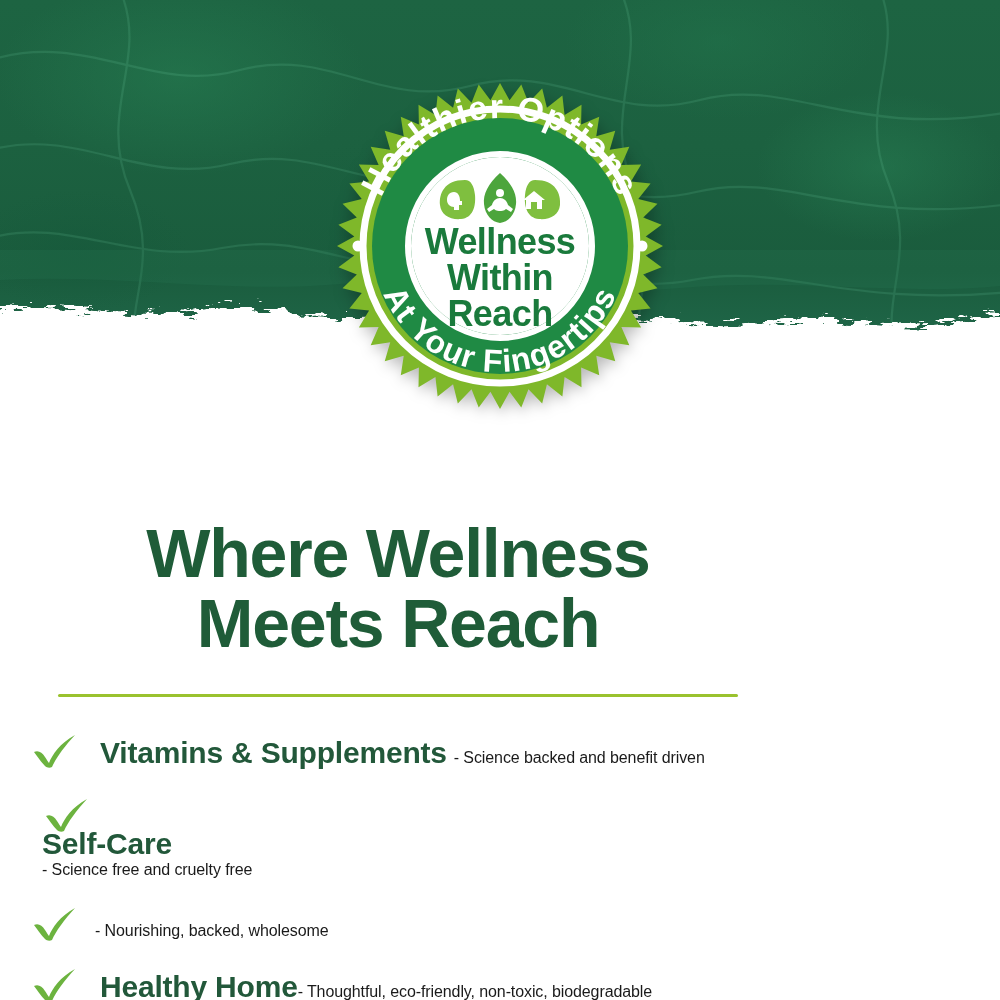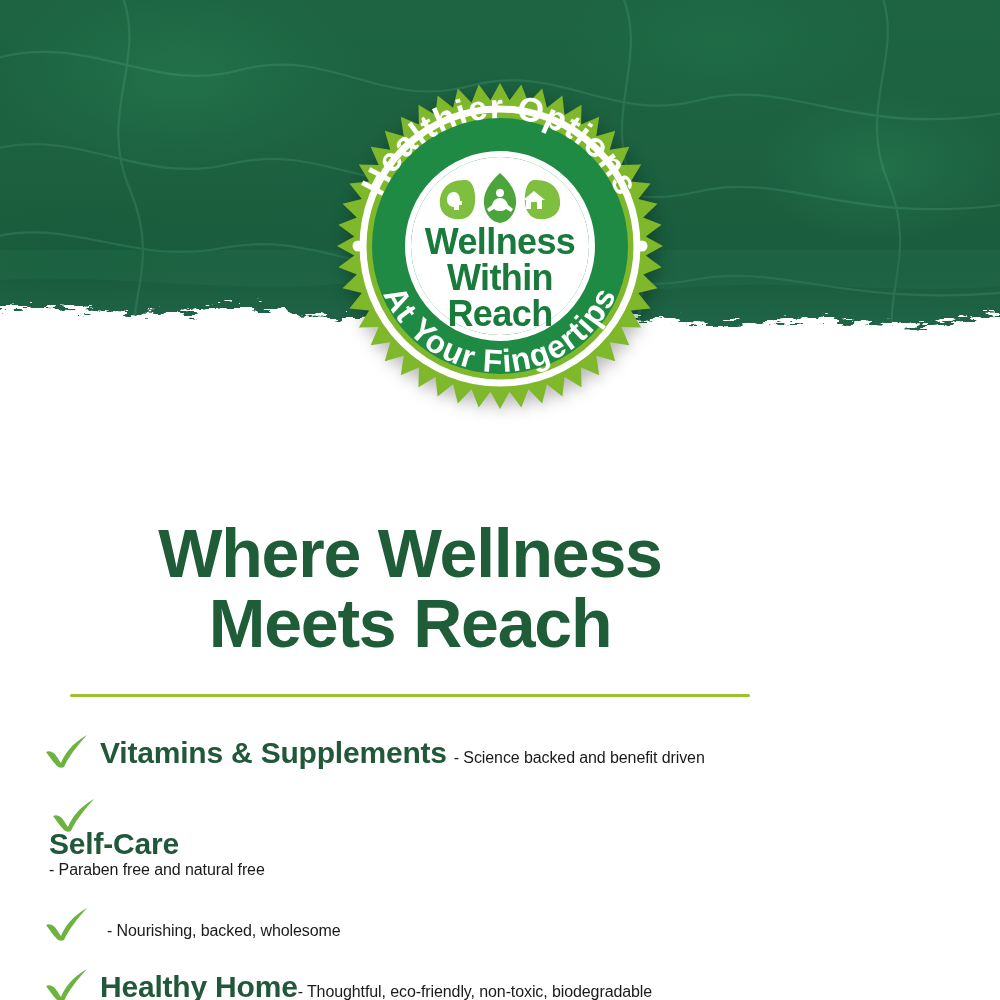--- a/index.html
+++ b/index.html
@@ -36,21 +36,21 @@
   }
 
   
   #badge-wrap {
     position:absolute; left:334px; top:80px; width:332px; height:332px;
     filter: drop-shadow(2px 5px 7px rgba(0,0,0,.28));
   }
   #badge-svg { display:block; width:332px; height:332px; }
 
   
-  #content { position:absolute; left:12px; top:410px; width:796px; height:590px; }
+  #content { position:absolute; left:0; top:410px; width:796px; height:590px; }
 
   #headline {
     text-align:center;
     color:#1f5c38;
     font-weight:bold;
     font-size:68px;
     line-height:1.03;
     letter-spacing:-1.2px;
     padding-top:108px;
   }
@@ -66,21 +66,21 @@
   .bullet-row {
     display:flex; align-items:baseline;
     margin-bottom:21px; white-space:nowrap;
   }
   .check-icon {
     flex:0 0 auto; width:52px; height:36px;
     position:relative; top:6px; margin-right:6px;
   }
   .check-icon svg { display:block; }
   .bullet-title {
-    color:#22583a; font-weight:bold; font-size:30px; letter-spacing:-.2px;
+    color:#22583a; font-weight:bold; font-size:30px; letter-spacing:-.2px;margin-left:12px;
   }
   .bullet-desc {
     color:#1a1a1a; font-weight:normal; font-size:16px; letter-spacing:-.1px;
     margin-left:7px;
   }
   .bullet-row.tight .bullet-desc { margin-left:0; }
 </style>
 </head>
 <body>
 
@@ -202,21 +202,21 @@
       <span class="bullet-desc">- Science backed and benefit driven</span>
     </li>
 
     <li class="bullet-row" style="list-style:none;flex-direction:column;">
       <span class="check-icon">
         <svg width="52" height="36" viewBox="0 0 52 36" aria-hidden="true">
           <path d="M4,19 C8,17 12,19 15,24 C17,27 18,29 19,30 C22,22 30,10 45,2 C34,14 26,25 22,34 C20,35 17,35 15,33 C11,29 7,23 4,19 Z" fill="#6cb33f"></path>
         </svg>
       </span>
       <span class="bullet-title">Self-Care</span>
-      <span class="bullet-desc">- Paraben free and natural free</span>
+      <span class="bullet-desc">- Science free and cruelty free</span>
     </li>
 
     <li class="bullet-row" style="list-style:none;">
       <span class="check-icon">
         <svg width="52" height="36" viewBox="0 0 52 36" aria-hidden="true">
           <path d="M4,19 C8,17 12,19 15,24 C17,27 18,29 19,30 C22,22 30,10 45,2 C34,14 26,25 22,34 C20,35 17,35 15,33 C11,29 7,23 4,19 Z" fill="#6cb33f"></path>
         </svg>
       </span>
       <span class="bullet-desc">- Nourishing, backed, wholesome</span>
     </li>

